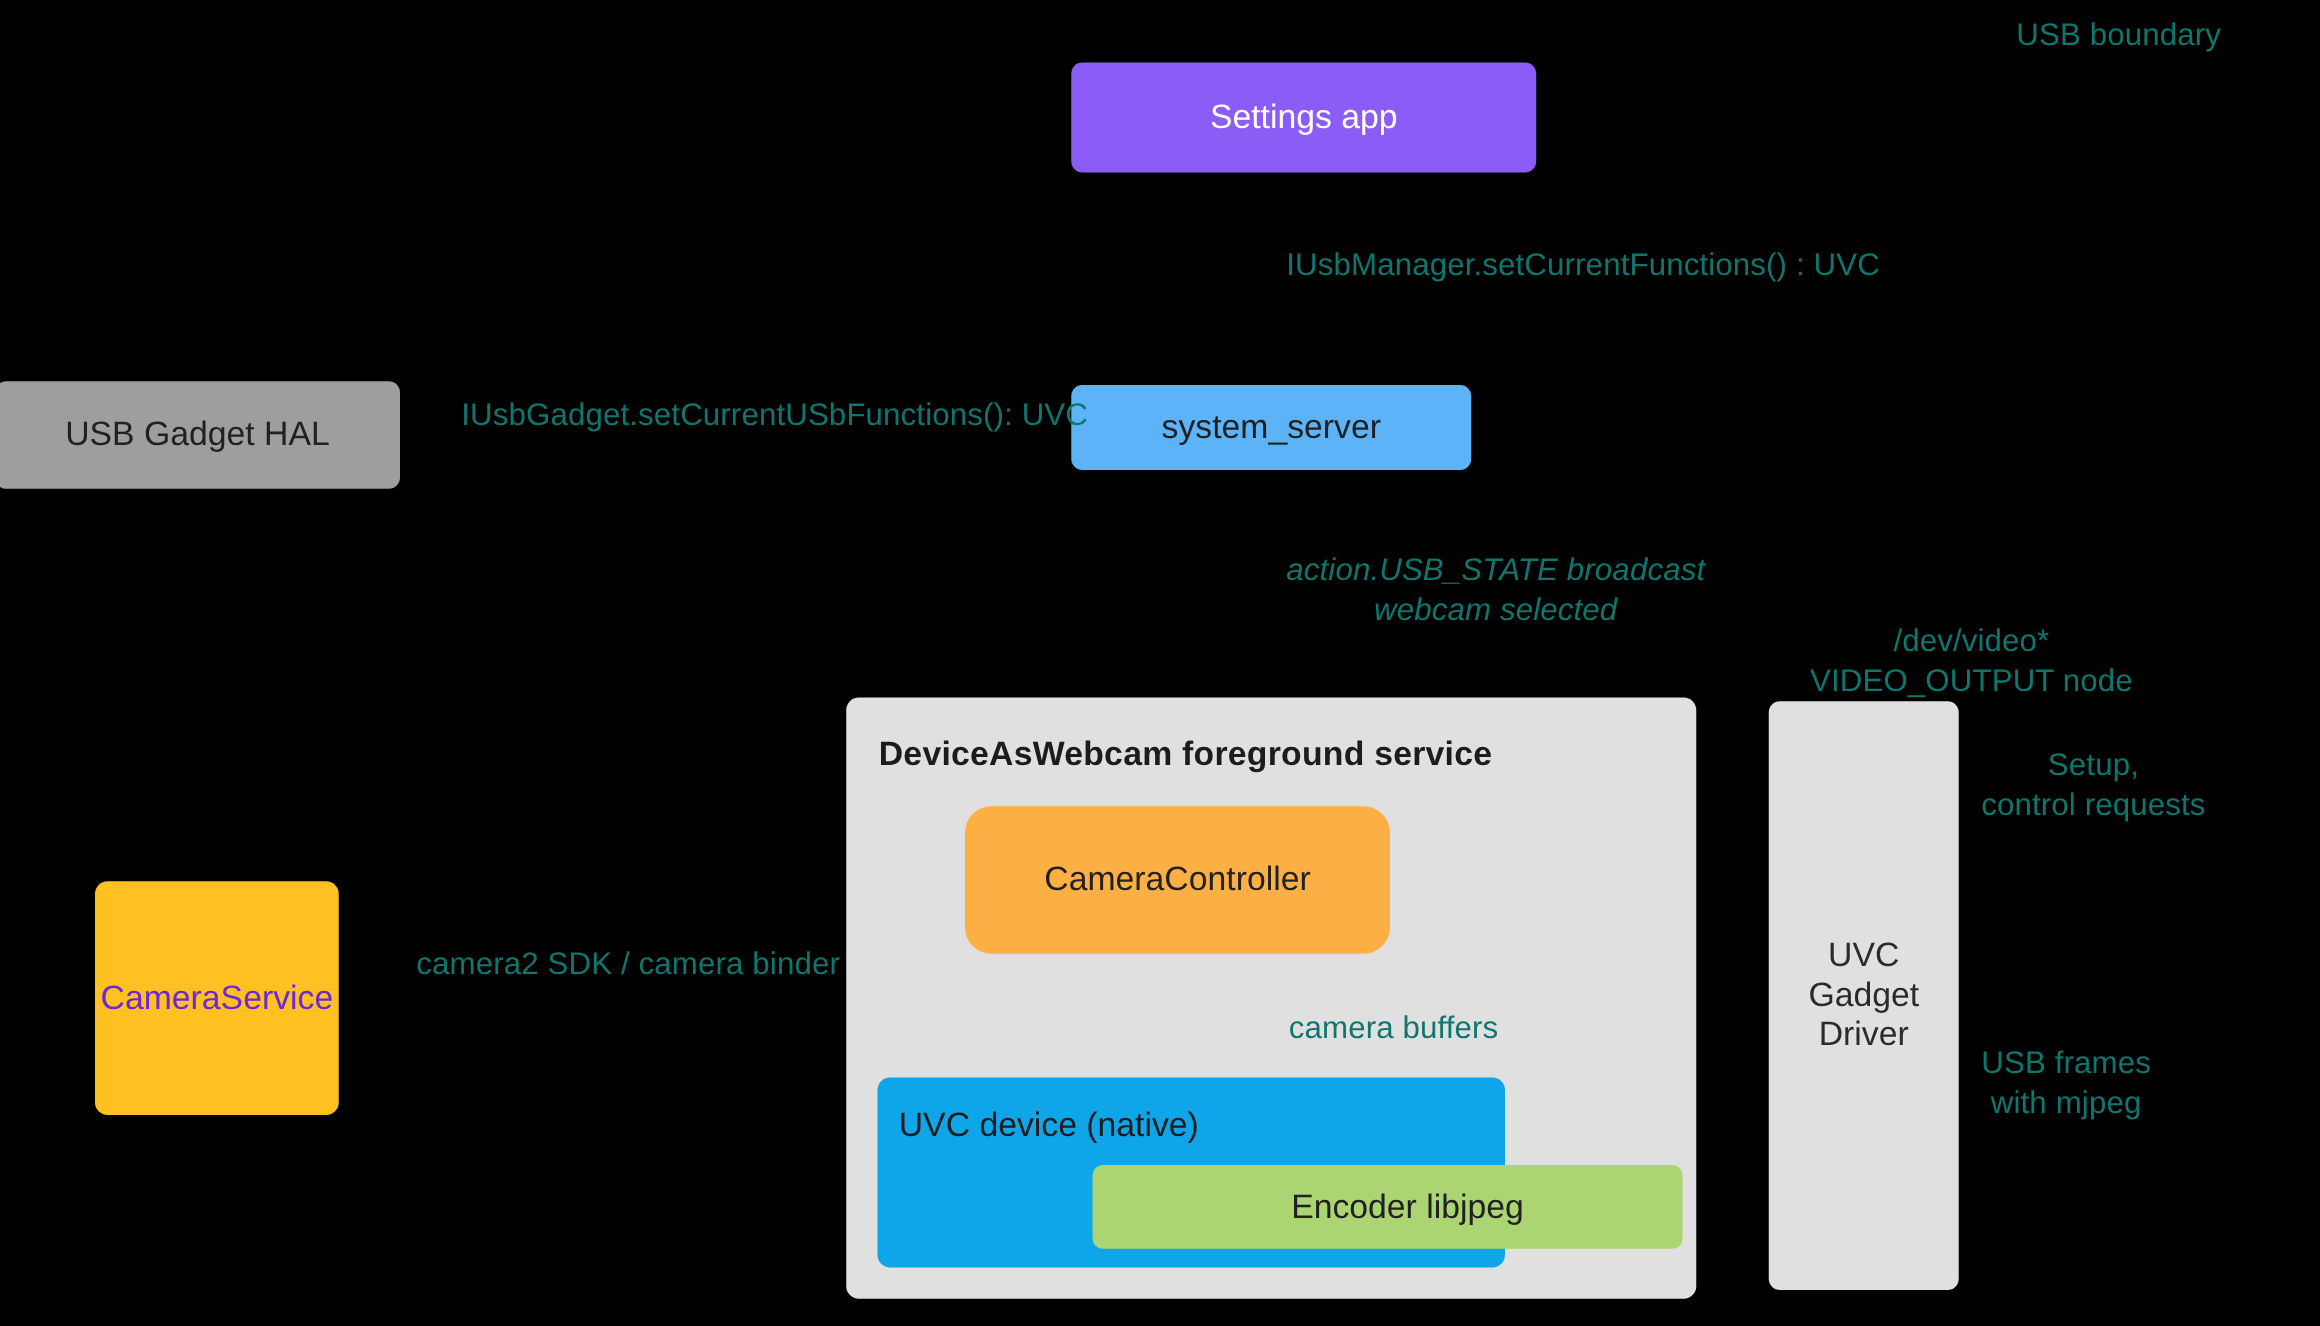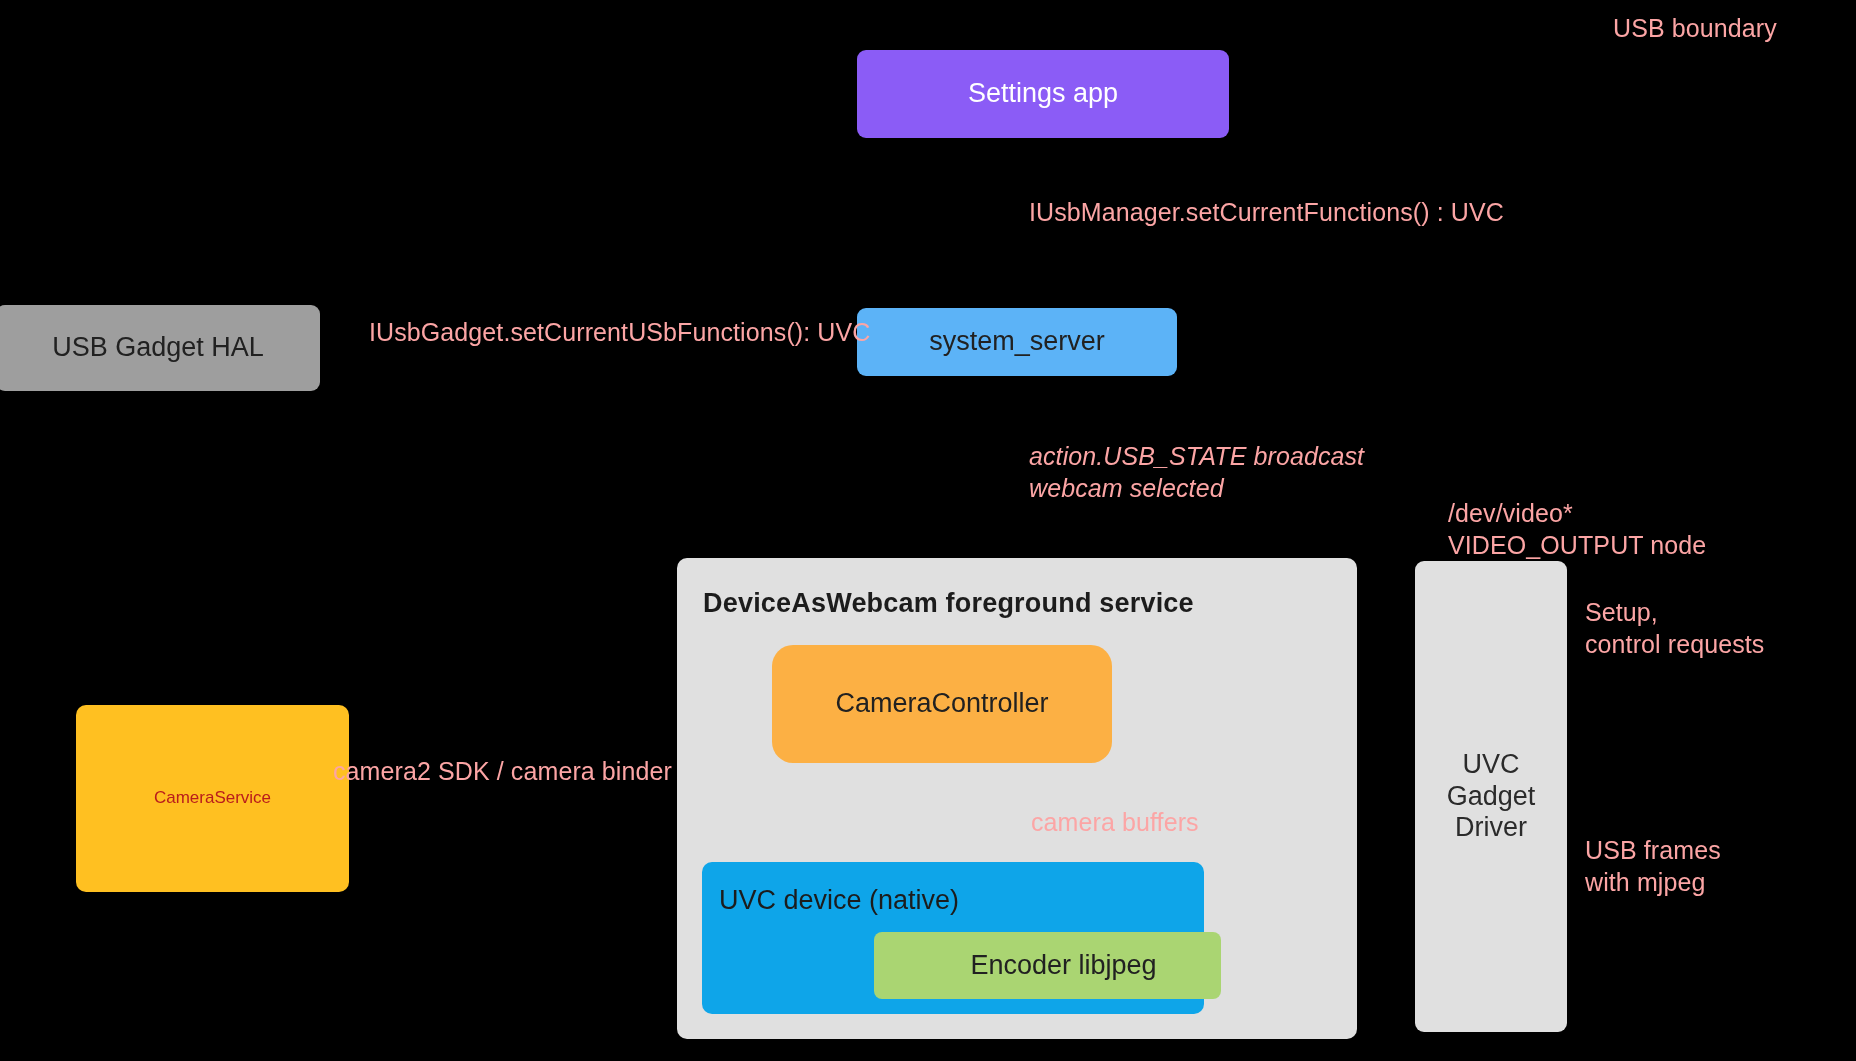--- a/index.html
+++ b/index.html
@@ -22,25 +22,26 @@
     box-sizing: border-box;
     display: flex;
     align-items: center;
     justify-content: center;
     text-align: center;
     border-radius: 9px;
     line-height: 1.18;
   }
   .annot {
     position: absolute;
-    color: #fca5a5;
+    color: #0f766e;
     font-size: 25px;
     line-height: 1.28;
     white-space: pre-line;
     letter-spacing: 0.1px;
+    text-align: center;
   }
   
   #settings-app {
     left: 857px; top: 50px; width: 372px; height: 88px;
     background: #8b5cf6;
     color: #ffffff;
     font-size: 27px;
   }
   #system-server {
     left: 857px; top: 308px; width: 320px; height: 68px;
@@ -48,24 +49,24 @@
     color: #212121;
     font-size: 27px;
   }
   #usb-gadget-hal {
     left: -4px; top: 305px; width: 324px; height: 86px;
     background: #9e9e9e;
     color: #212121;
     font-size: 27px;
   }
   #camera-service {
-    left: 76px; top: 705px; width: 273px; height: 187px;
+    left: 76px; top: 705px; width: 195px; height: 187px;
     background: #ffc021;
-    color: #b91c1c;
-    font-size: 17px;
+    color: #6d28d9;
+    font-size: 27px;
     border-radius: 10px;
   }
   #das-service {
     left: 677px; top: 558px; width: 680px; height: 481px;
     background: #e0e0e0;
     border-radius: 10px;
     display: block;
   }
   #das-title {
     position: absolute;
@@ -88,21 +89,21 @@
     border-radius: 10px;
     display: block;
   }
   #uvc-device-title {
     position: absolute;
     left: 17px; top: 23px;
     color: #1c1c1c;
     font-size: 27px;
   }
   #encoder {
-    left: 874px; top: 932px; width: 347px; height: 67px;
+    left: 874px; top: 932px; width: 472px; height: 67px;
     background: #aad572;
     color: #212121;
     font-size: 27px;
     border-radius: 8px;
     padding-left: 32px;
   }
   #uvc-gadget-driver {
     left: 1415px; top: 561px; width: 152px; height: 471px;
     background: #e0e0e0;
     color: #2b2b2b;

